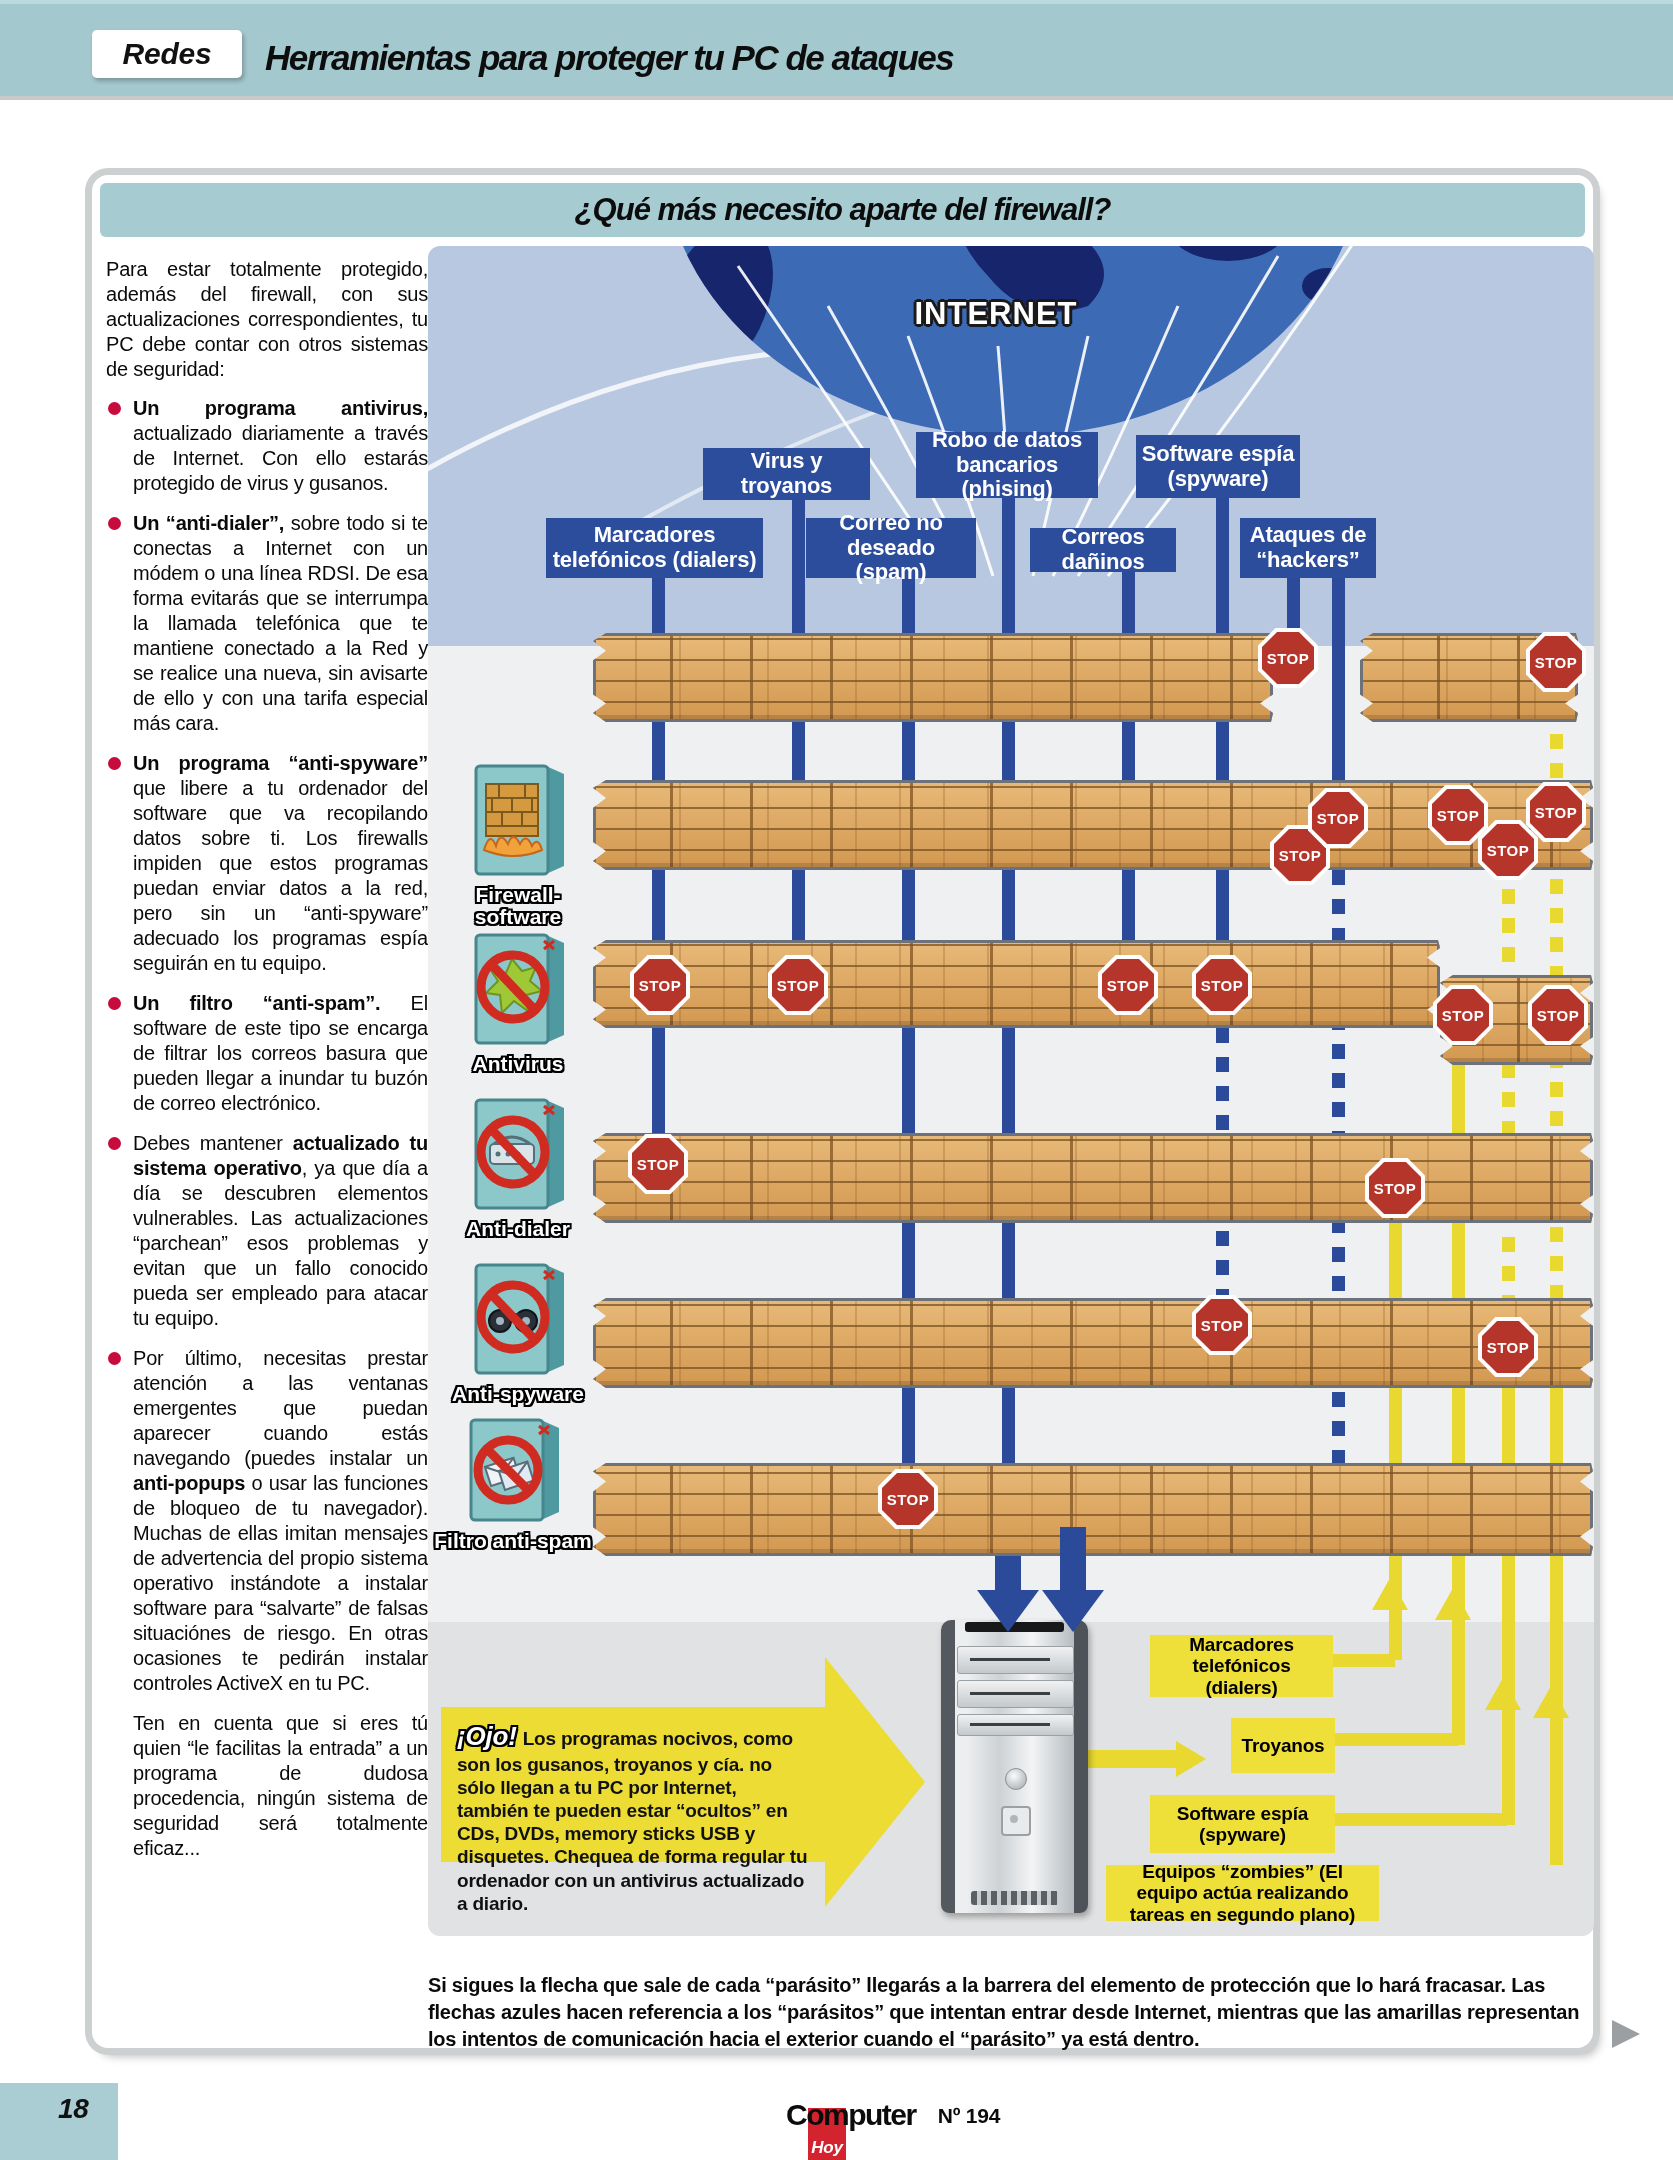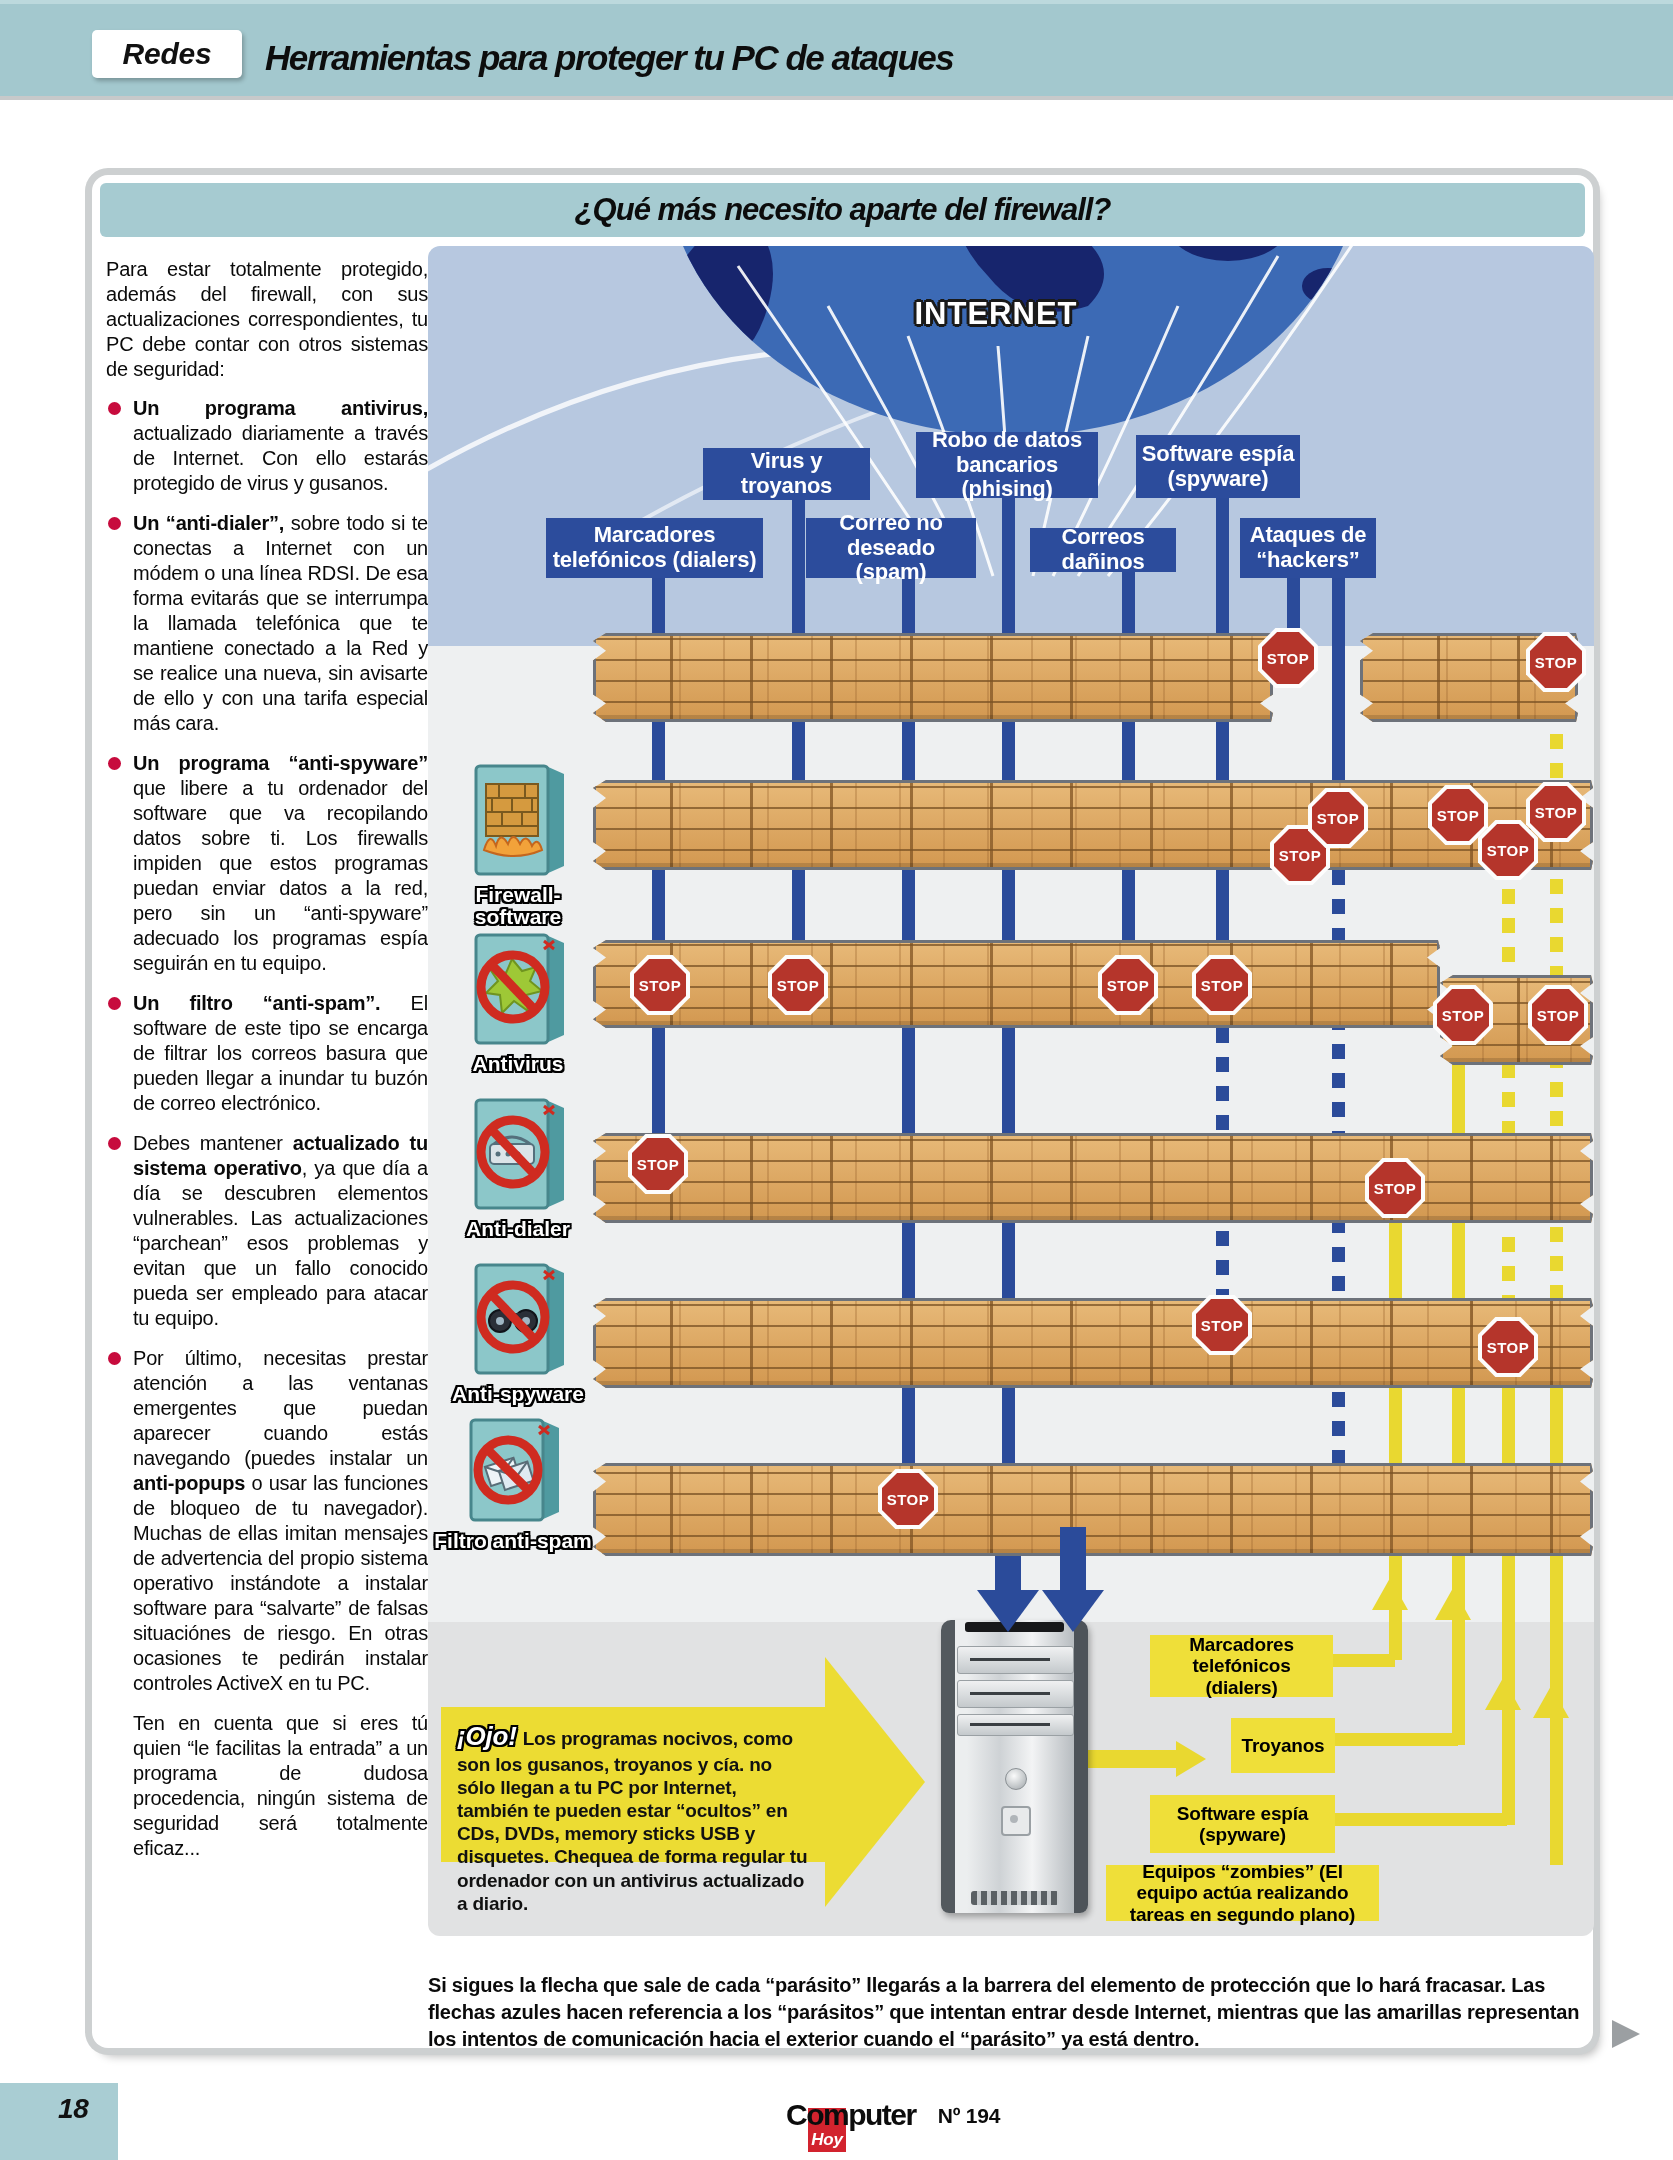--- a/index.html
+++ b/index.html
@@ -103,21 +103,21 @@
   .caption{position:absolute;left:336px;top:1786px;width:1170px;font-weight:800;font-size:20px;
      line-height:1.35;color:#0a0a0a;margin-top:11px;}
   .next-arrow{position:absolute;left:1612px;top:2020px;width:0;height:0;
      border-top:14px solid transparent;border-bottom:14px solid transparent;border-left:28px solid #9b9fa2;}
   
   .pagenum-box{position:absolute;left:0;top:2083px;width:118px;height:77px;background:#a9cdd3;}
   .pagenum{position:absolute;left:58px;top:10px;font-weight:800;font-style:italic;font-size:28px;color:#111;}
   .footer-logo{position:absolute;left:786px;top:2098px;height:60px;display:flex;align-items:flex-start;z-index:2;}
   .logo-wrap{position:relative;}
   .logo-computer{position:relative;z-index:2;font-weight:800;font-size:30px;letter-spacing:-1.5px;color:#0c0c0c;}
-  .logo-hoy{position:absolute;left:22px;top:10px;width:38px;height:44px;background:#d2232e;z-index:1;
+  .logo-hoy{position:absolute;left:22px;top:10px;width:38px;height:52px;background:#d2232e;z-index:1;
      display:flex;align-items:flex-end;justify-content:center;color:#fff;font-weight:800;
      font-style:italic;font-size:17px;padding-bottom:2px;box-sizing:border-box;}
   .logo-issue{font-weight:800;font-size:21px;color:#0c0c0c;margin-left:22px;margin-top:6px;}
 </style>
 </head>
 <body>
 
 <div class="page">
 
   <div class="header"></div>

